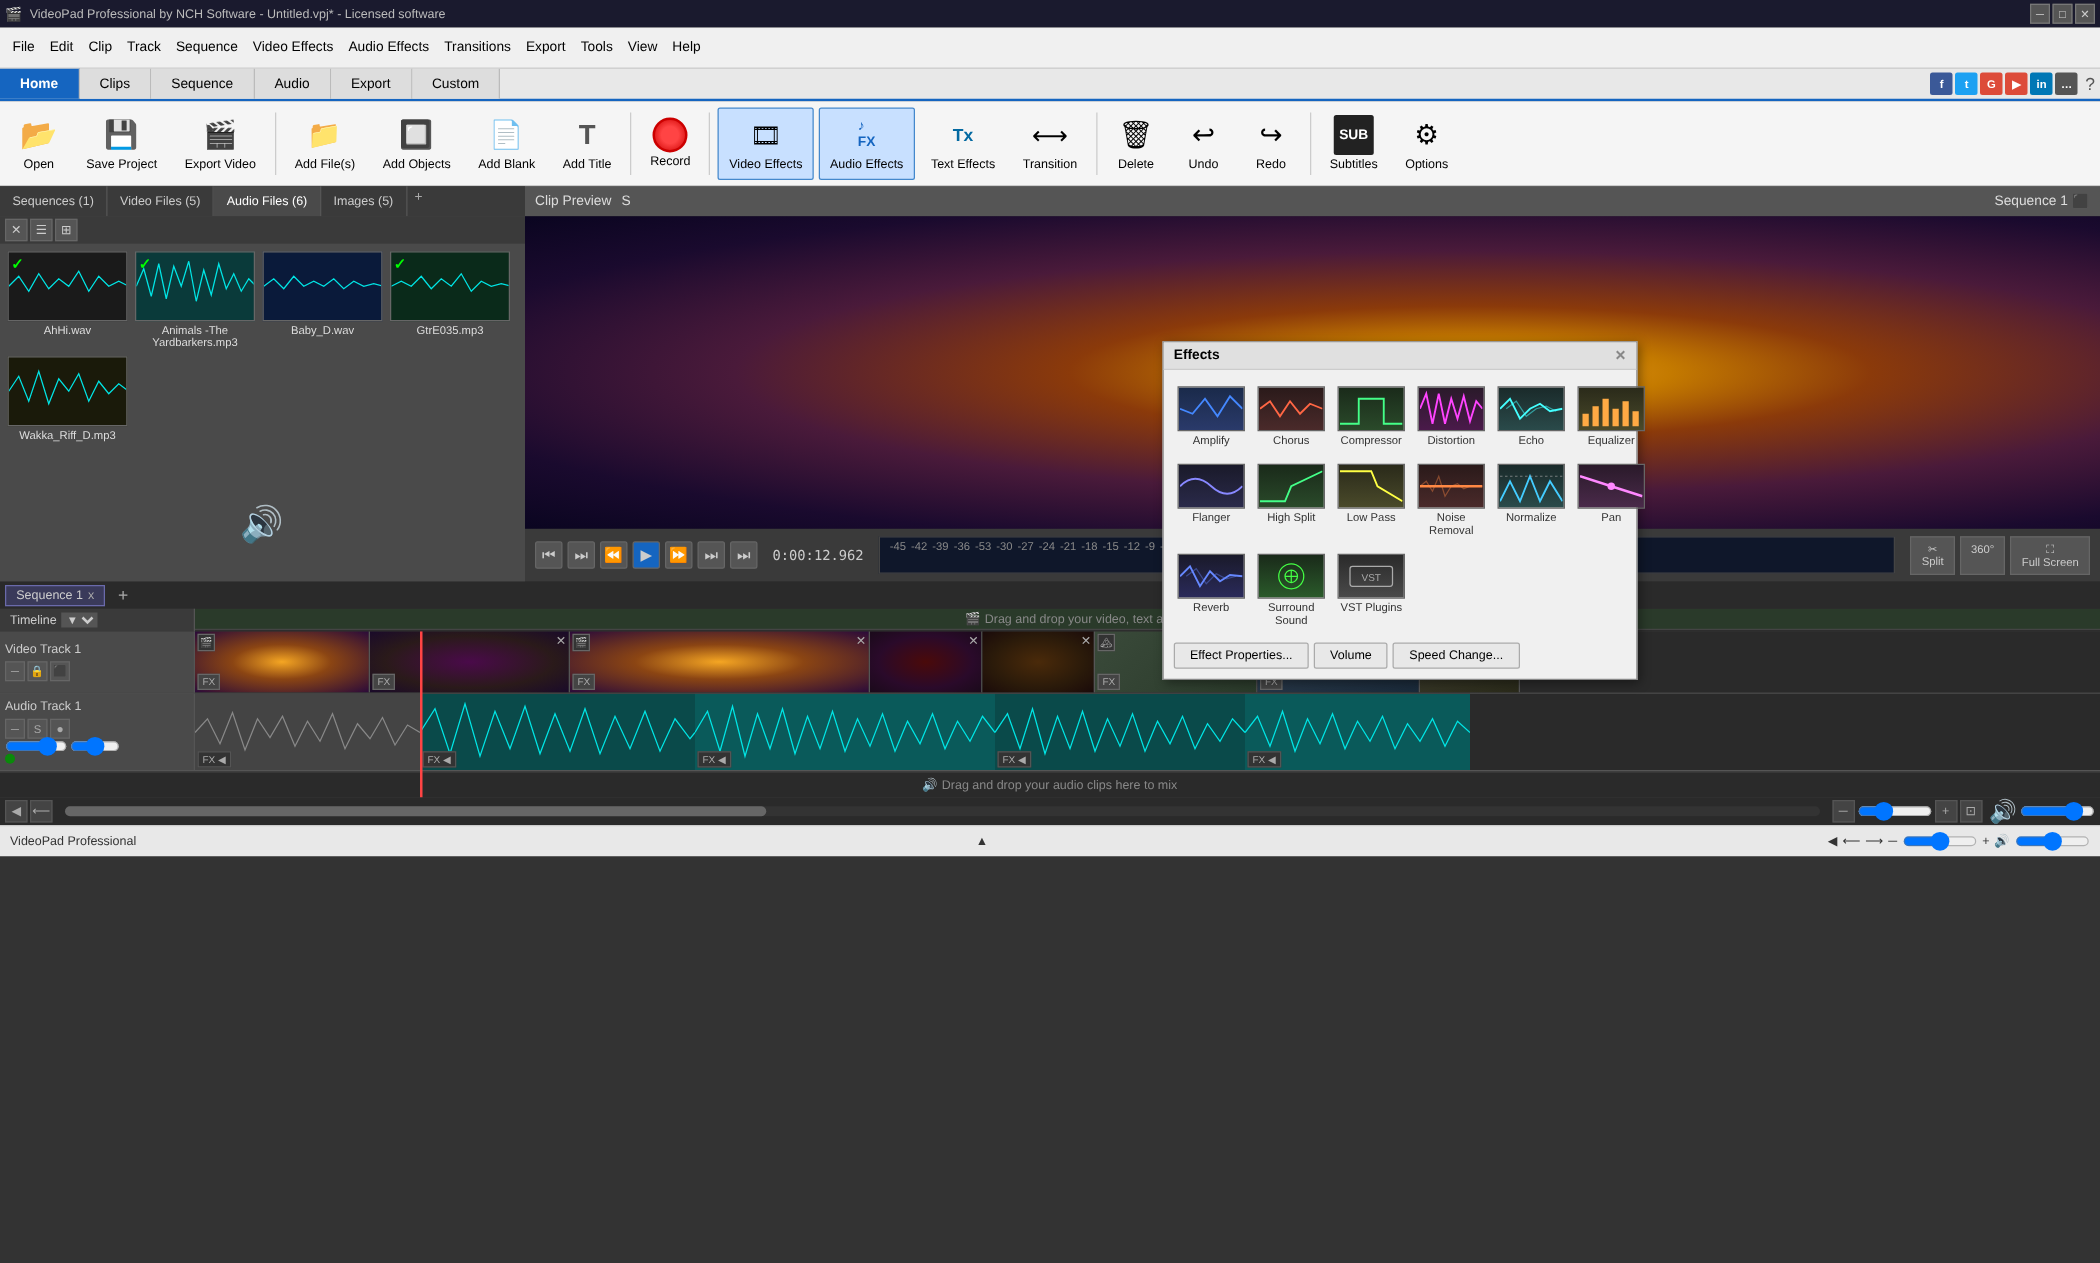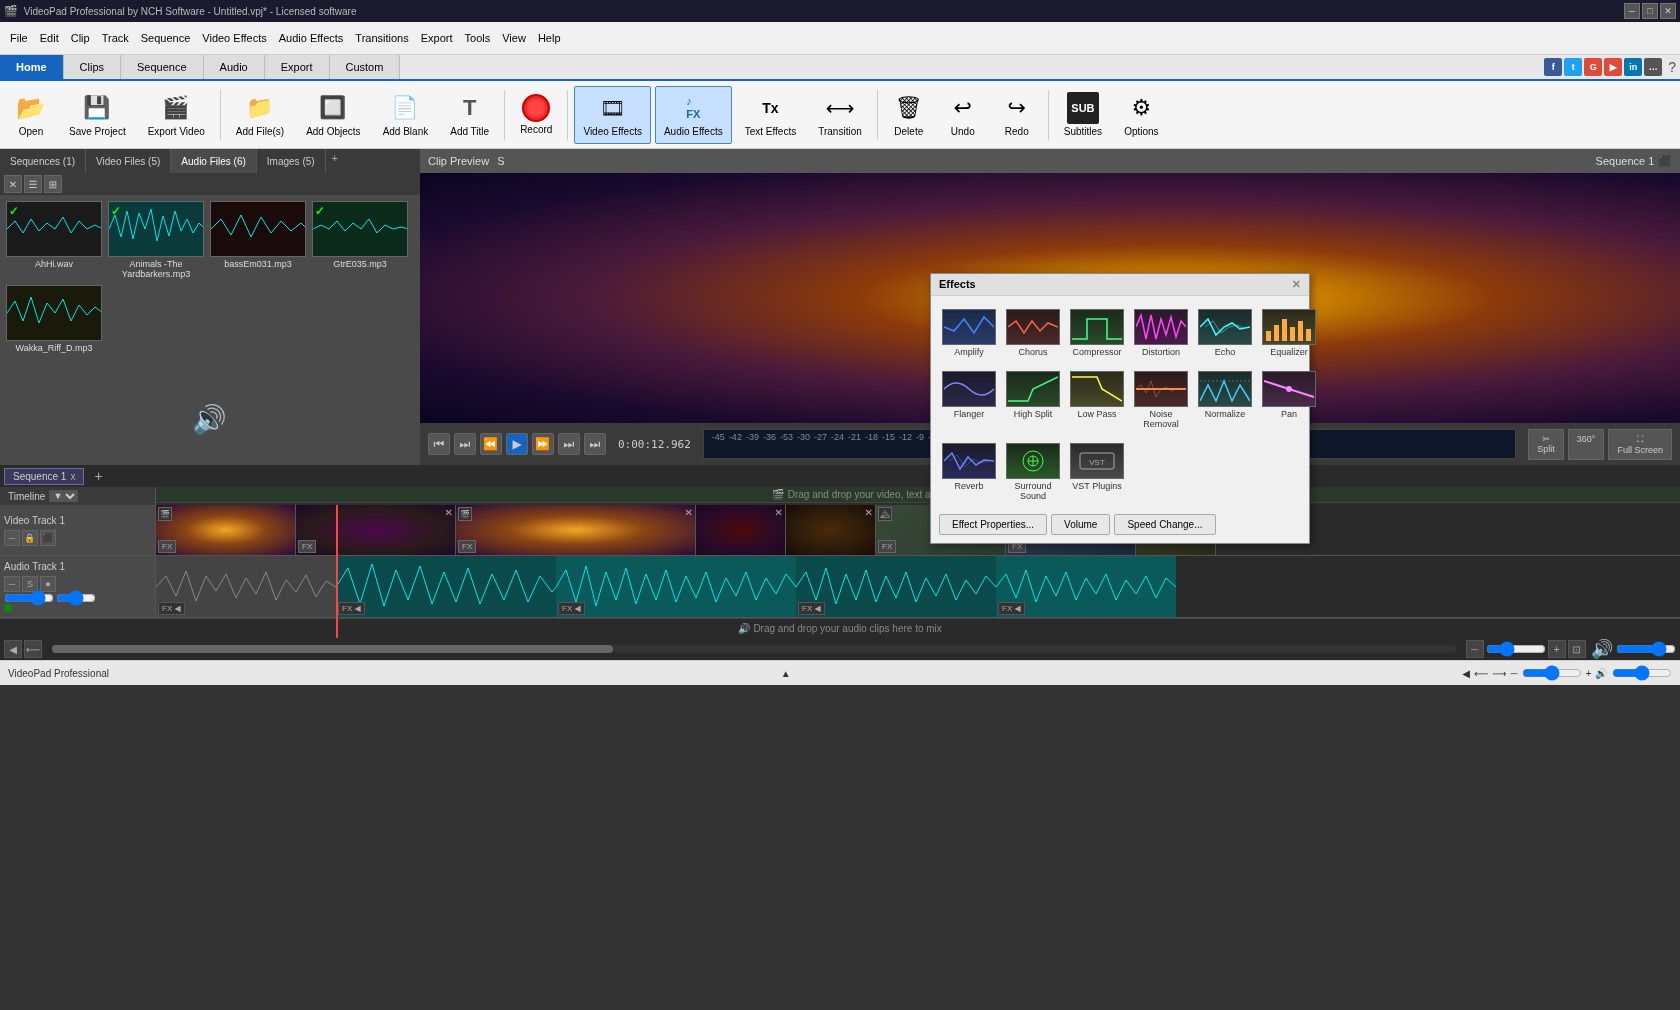--- a/index.html
+++ b/index.html
@@ -198,21 +198,21 @@
   <div class="toolbar-sep"></div>
   <div class="toolbar-btn active-effect">
     <div class="tb-icon" style="font-size:20px;">🎞</div>
     <span>Video Effects</span>
   </div>
   <div class="toolbar-btn active-effect">
     <div class="tb-icon" style="font-size:11px; font-weight:bold; color:#1565c0; line-height:1.2;">♪<br>FX</div>
     <span>Audio Effects</span>
   </div>
   <div class="toolbar-btn">
-    <div class="tb-icon" style="font-size:14px; font-weight:bold; color:#000000;">Tx</div>
+    <div class="tb-icon" style="font-size:14px; font-weight:bold; color:#0369a1;">Tx</div>
     <span>Text Effects</span>
   </div>
   <div class="toolbar-btn">
     <div class="tb-icon" style="font-size:20px;">⟷</div>
     <span>Transition</span>
   </div>
   <div class="toolbar-sep"></div>
   <div class="toolbar-btn">
     <div class="tb-icon" style="font-size:22px;">🗑</div>
     <span>Delete</span>
@@ -266,29 +266,29 @@
       <div class="file-item">
         <div class="file-thumb" style="background:#0a3a3a;">
           <span class="checkmark">✓</span>
           <svg width="96" height="56">
             <polyline points="0,28 6,14 12,36 18,10 24,38 30,12 36,28 42,8 48,40 54,15 60,35 66,10 72,30 78,18 84,32 90,22 96,28" class="waveform-teal"></polyline>
           </svg>
         </div>
         <div class="file-name">Animals -The Yardbarkers.mp3</div>
       </div>
 
-
       <div class="file-item">
-        <div class="file-thumb" style="background:#1a0a0a;">
+        <div class="file-thumb" style="background:#0a1a3a;">
           <svg width="96" height="56">
-            <polyline points="0,28 10,18 20,34 30,14 40,36 50,16 60,32 70,20 80,30 90,22 96,28" class="waveform-teal"></polyline>
+            <polyline points="0,28 8,22 16,30 24,20 32,28 40,24 48,28 56,22 64,30 72,24 80,28 88,26 96,28" class="waveform-teal"></polyline>
           </svg>
         </div>
-        <div class="file-name">bassEm031.mp3</div>
-      </div>
+        <div class="file-name">Baby_D.wav</div>
+      </div>
+
 
       <div class="file-item">
         <div class="file-thumb" style="background:#0a2a1a;">
           <span class="checkmark">✓</span>
           <svg width="96" height="56">
             <polyline points="0,28 8,24 16,28 24,20 32,30 40,22 48,28 56,18 64,32 72,24 80,28 88,26 96,28" class="waveform-teal"></polyline>
           </svg>
         </div>
         <div class="file-name">GtrE035.mp3</div>
       </div>

